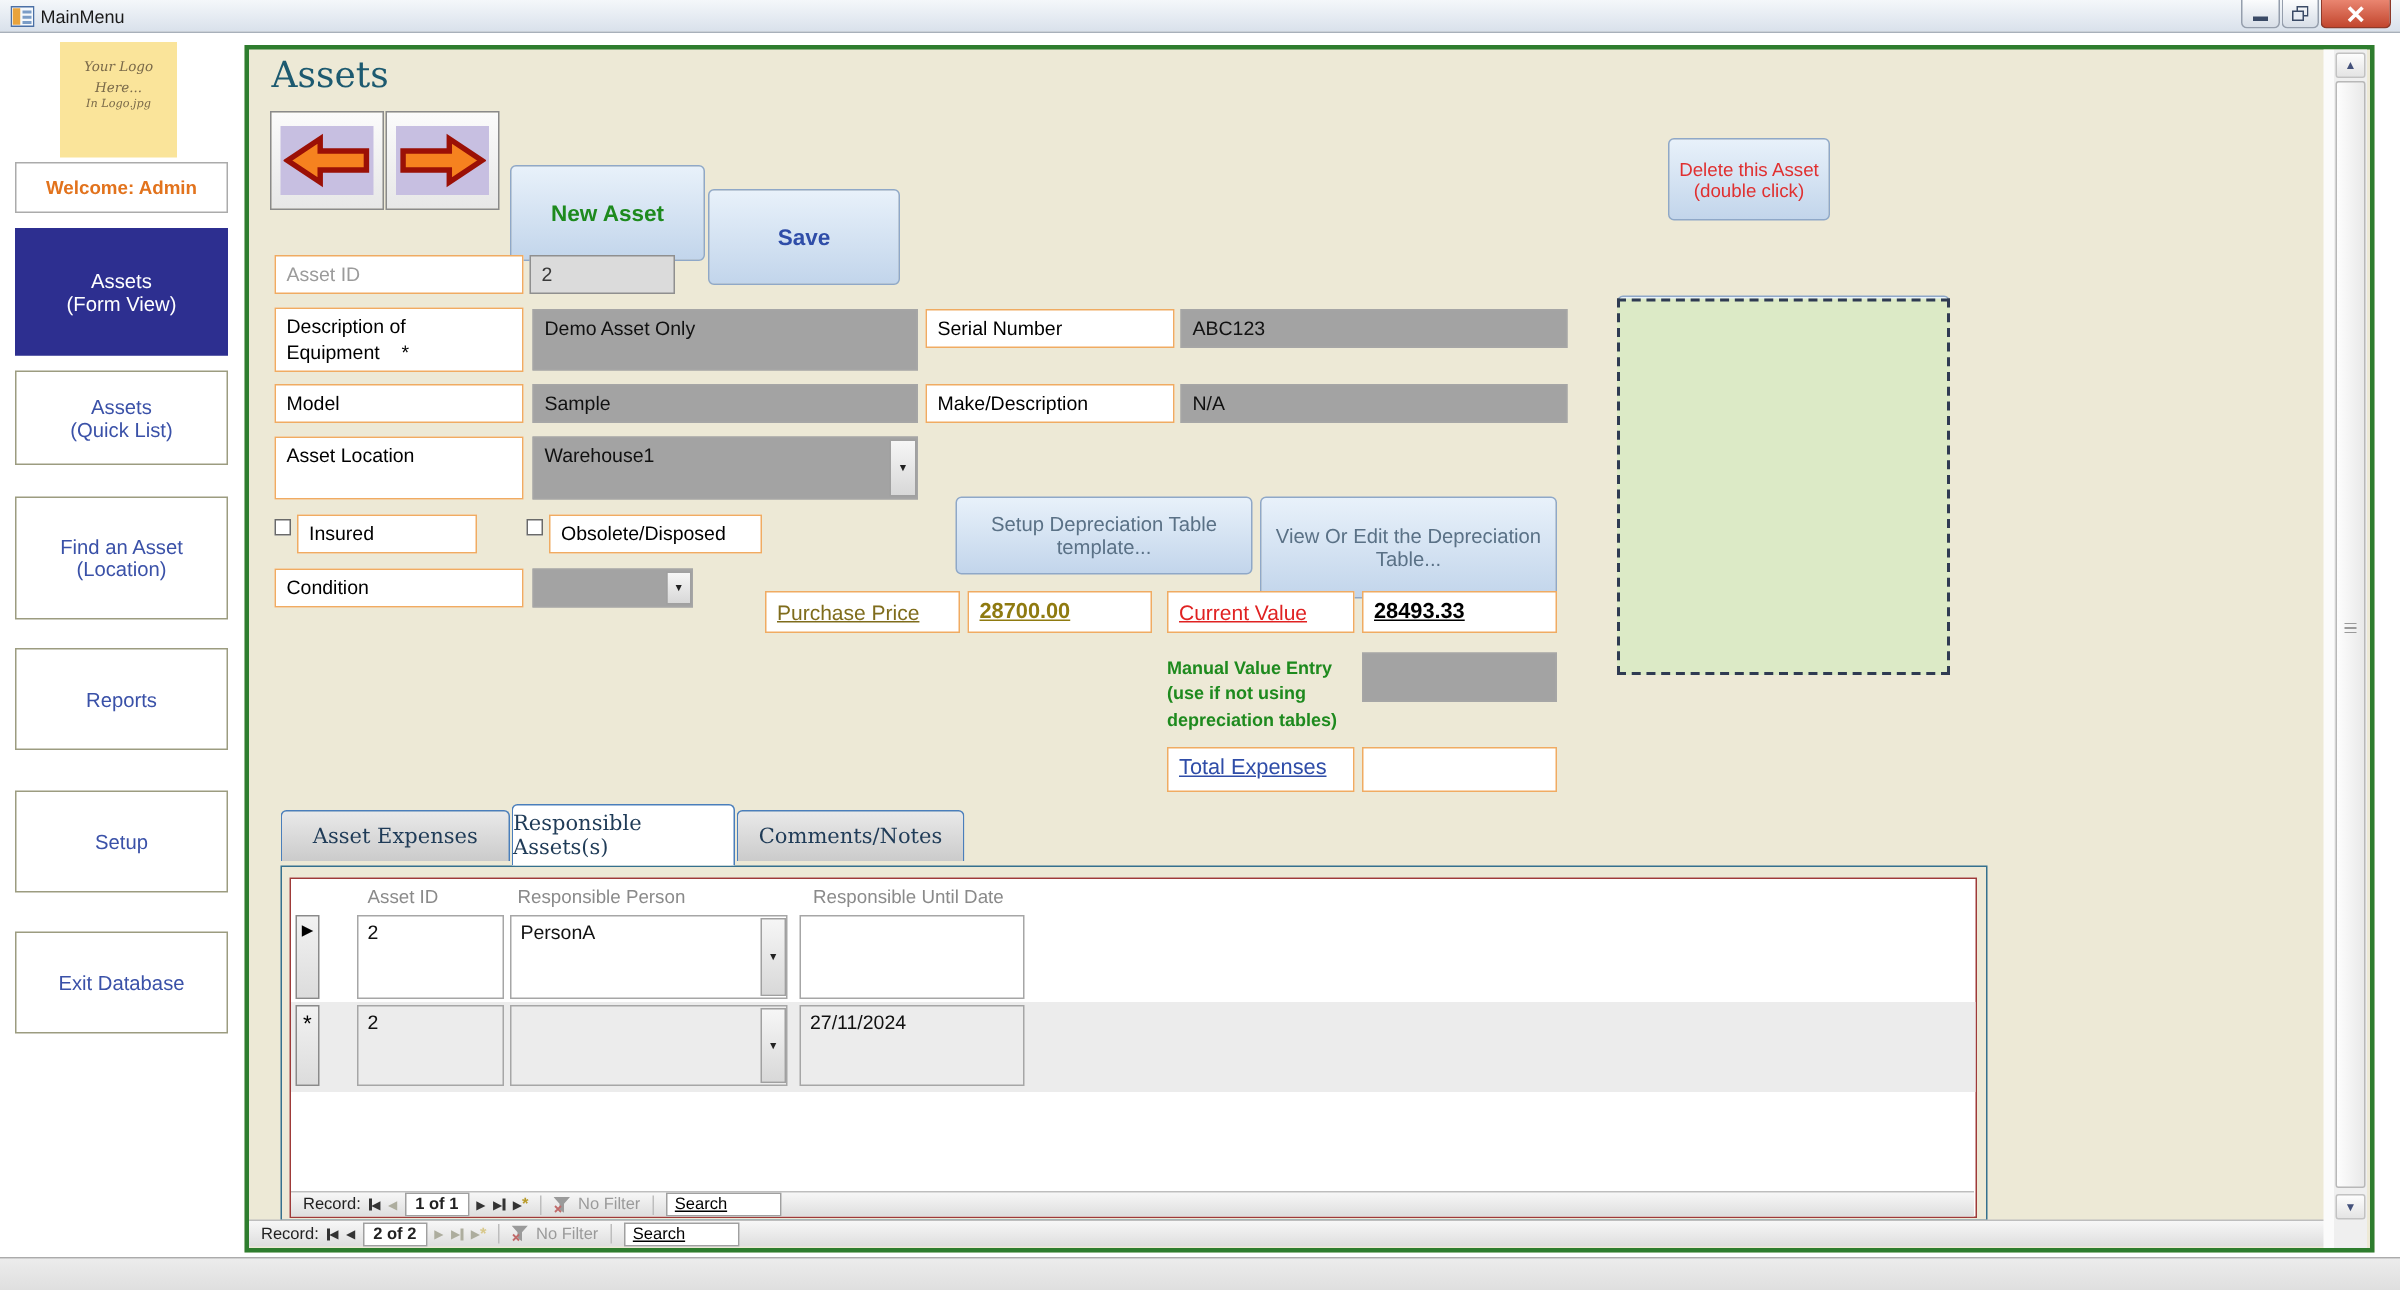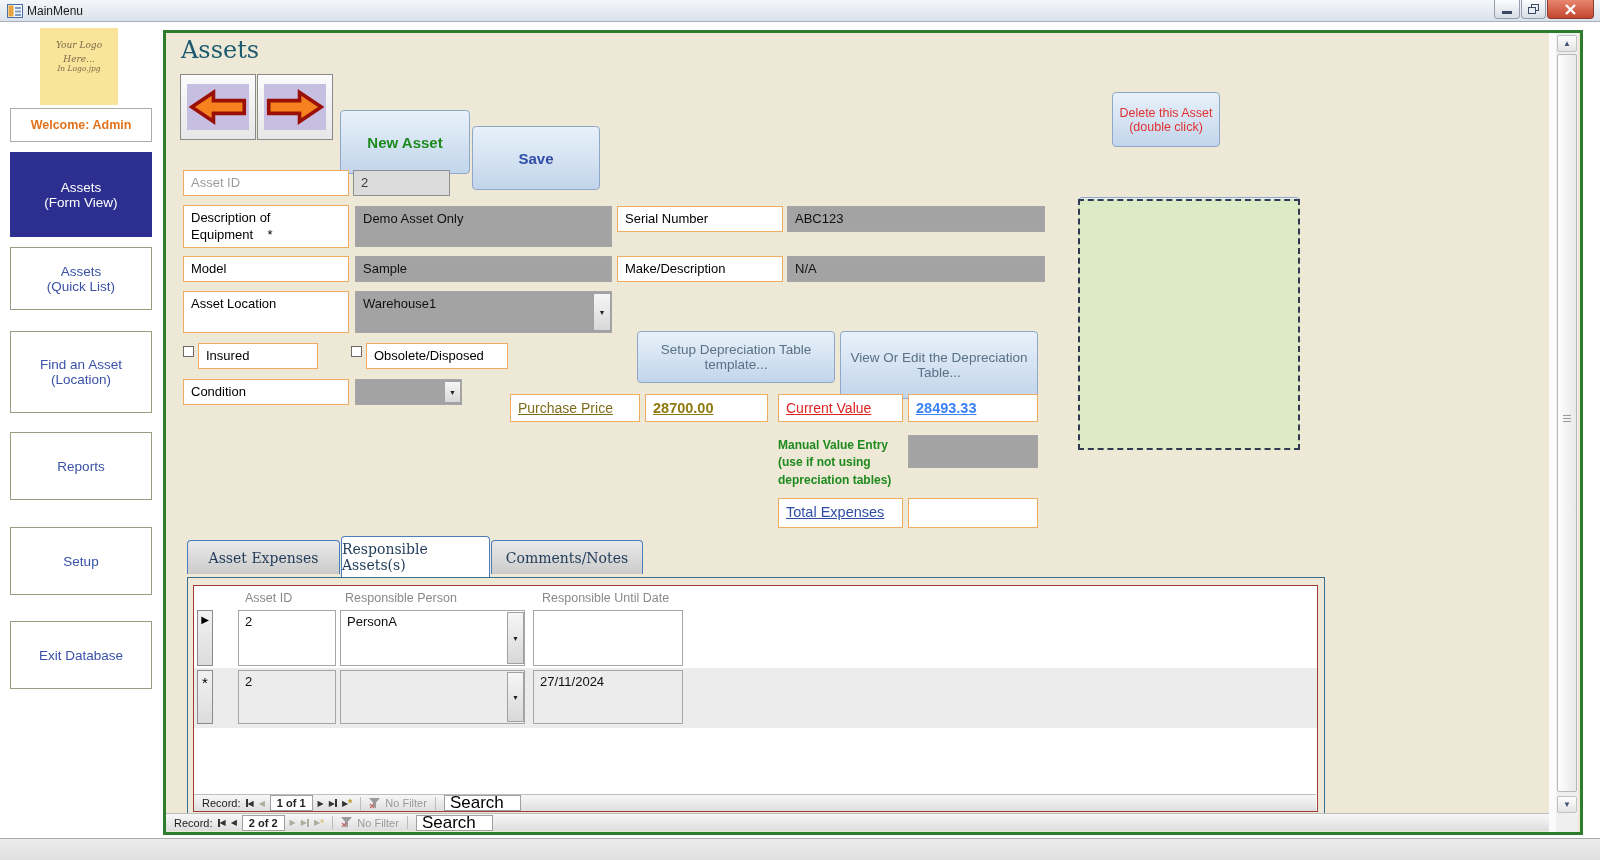--- a/index.html
+++ b/index.html
@@ -67,21 +67,21 @@
     display:flex;align-items:center;font-size:11px;color:#222;gap:5px;
     padding-left:8px;}
   .recbar .glyph{font-size:8px;color:#333;display:flex;align-items:center;}
   .recbar .glyph.dis{color:#ADAD9E;}
   .recbar .bar1{display:inline-block;width:2px;height:8px;background:#333;}
   .recbar .bar1.dis{background:#ADAD9E;}
   .posbox{background:#FFF;border:1px solid #A0A0A0;font-weight:bold;
     padding:0 6px;height:14px;line-height:14px;}
   .sep{width:1px;height:13px;background:#BDBDBD;margin:0 3px;}
   .searchbox{background:#FFF;border:1px solid #A0A0A0;width:70px;height:14px;
-    line-height:14px;padding-left:5px;font-size:17px;color:#000;}
+    line-height:14px;padding-left:5px;font-size:11px;color:#000;text-decoration:underline;}
   .nofilter{color:#9A9A9A;}
   
   .sb-track{background:#EFEFEF;}
   .sb-btn{border:1px solid #C2C2C2;background:linear-gradient(#FDFDFD,#E4E4E4);
     display:flex;align-items:center;justify-content:center;border-radius:2px;
     font-size:8px;color:#44517B;}
   .sb-thumb{border:1px solid #B8B8B8;border-radius:2px;
     background:linear-gradient(90deg,#FDFDFD,#E9E9E9);}
   .grip{width:8px;height:8px;margin:0 auto;
     background:repeating-linear-gradient(#9A9A9A 0 1px,transparent 1px 3px);}
@@ -183,21 +183,21 @@
 <div class="abs ddbtn" style="left:444px;top:381px;width:17px;height:22px">
     <span>▼</span>
   </div>
 
 <div class="abs btn-blue" style="left:637px;top:296px;width:198px;height:52px;font-size:13.5px;color:#5A7186;padding:4px">Setup Depreciation Table template...</div>
 <div class="abs btn-blue" style="left:840px;top:296px;width:198px;height:68px;font-size:13.5px;color:#5A7186;padding:4px">View Or Edit the Depreciation Table...</div>
 
 <div class="abs lbl" style="left:510px;top:394px;width:130px;height:28px;font-size:14px"><span class="u" style="color:#7F6C1C">Purchase Price</span></div>
 <div class="abs lbl" style="left:645px;top:394px;width:123px;height:28px;font-size:14.5px"><span class="u" style="color:#8F7A10;font-weight:bold">28700.00</span></div>
 <div class="abs lbl" style="left:778px;top:394px;width:125px;height:28px;font-size:14px"><span class="u" style="color:#E02222">Current Value</span></div>
-<div class="abs lbl" style="left:908px;top:394px;width:130px;height:28px;font-size:14.5px"><span class="u" style="color:#3b82f6;font-weight:bold">28493.33</span></div>
+<div class="abs lbl" style="left:908px;top:394px;width:130px;height:28px;font-size:14.5px"><span class="u" style="color:#000000;font-weight:bold">28493.33</span></div>
 
 <div class="abs" style="left:778px;top:437px;width:138px;height:56px;font-size:12px;font-weight:bold;color:#1E8A1E;line-height:1.45">Manual Value Entry (use if not using depreciation tables)</div>
 <div class="abs val" style="left:908px;top:435px;width:130px;height:33px"></div>
 
 <div class="abs lbl" style="left:778px;top:498px;width:125px;height:30px;font-size:14.5px"><span class="u" style="color:#2F4DA8">Total Expenses</span></div>
 <div class="abs lbl" style="left:908px;top:498px;width:130px;height:30px"></div>
 
 <div class="abs btn-blue" style="left:1078px;top:162px;width:222px;height:37px;font-size:13px;color:#3A4555">Link to Photos...</div>
 <div class="abs" style="left:1078px;top:199px;width:222px;height:251px;background:#DCEAC6;border:2px dashed #2F3B52"></div>
 

